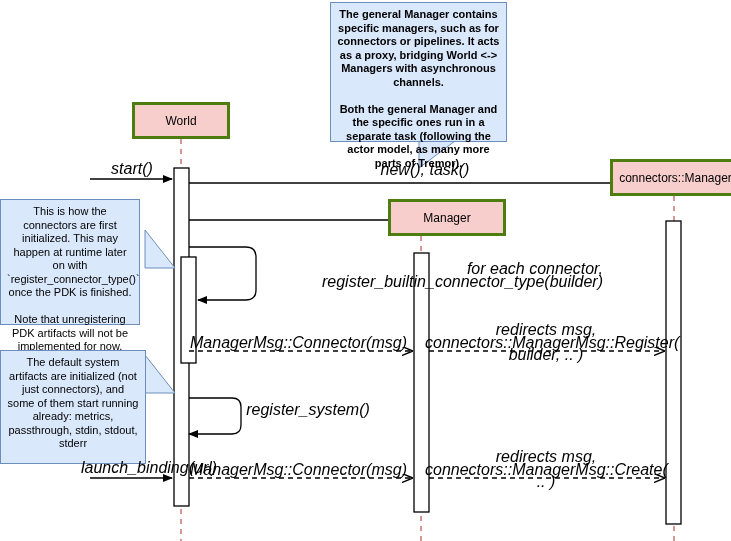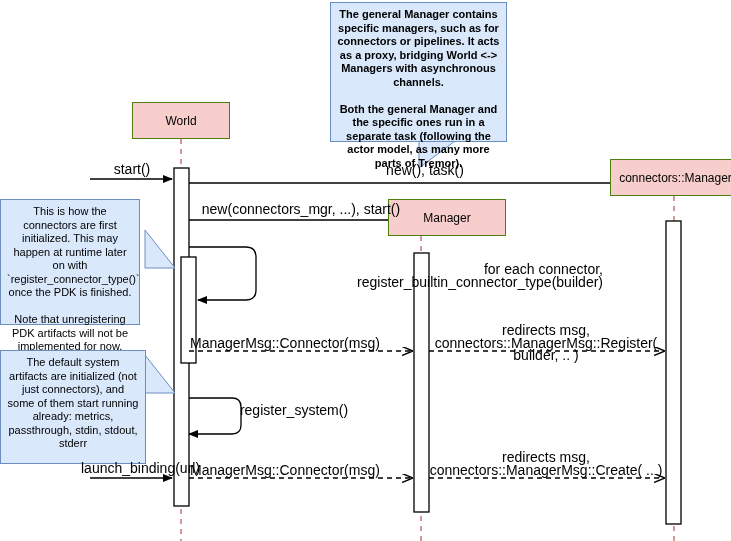--- a/index.html
+++ b/index.html
@@ -20,36 +20,37 @@
     font-size:11px;
     line-height:13.5px;
     text-align:center;
     padding:5px 6px;
     white-space:pre-line;
   }
   .lifeline-box{
     position:absolute;
     box-sizing:border-box;
     background:#f8cecc;
-    border:1px solid #4d7c0f;
+    border:3px solid #4d7c0f;
     color:#000;
     font-size:12px;
     display:flex;
     align-items:center;
     justify-content:center;
     text-align:center;
   }
   .msg-label{
     position:absolute;
-    font-size:14px;
+    font-size:16px;
     color:#000;
     text-align:center;
     line-height:12.5px;
     white-space:pre-line;
     pointer-events:none;
+    font-style:italic;
   }
   svg{position:absolute;left:0;top:0;overflow:visible;}
 </style>
 </head>
 <body>
 
 <div id="canvas">
 
   <svg width="731" height="541">
     <defs>
@@ -116,31 +117,30 @@
   </div>
 
   <div class="lifeline-box" style="left:610px;top:159px;width:131px;height:37px;">
     <span>connectors::Manager</span>
   </div>
 
   <div class="msg-label" style="left:92px;top:163px;width:80px;">start()</div>
 
   <div class="msg-label" style="left:180px;top:164px;width:490px;">new(), task()</div>
 
-  <div class="msg-label" style="left:186px;top:203px;width:230px;">new(connectors_mgr, ...), start()</div>
 
   <div class="msg-label" style="left:193px;top:263px;width:410px;text-align:right;">for each connector,
 register_builtin_connector_type(builder)</div>
 
   <div class="msg-label" style="left:190px;top:337px;width:222px;text-align:left;">ManagerMsg::Connector(msg)</div>
 
   <div class="msg-label" style="left:425px;top:324px;width:242px;">redirects msg,
 connectors::ManagerMsg::Register( builder, .. )</div>
 
-  <div class="msg-label" style="left:196px;top:404px;width:196px;">register_system()</div>
+  <div class="msg-label" style="left:210px;top:404px;width:196px;">register_system()</div>
 
   <div class="msg-label" style="left:81px;top:462px;width:108px;">launch_binding(url)</div>
 
   <div class="msg-label" style="left:190px;top:464px;width:222px;text-align:left;">ManagerMsg::Connector(msg)</div>
 
   <div class="msg-label" style="left:425px;top:451px;width:242px;">redirects msg,
 connectors::ManagerMsg::Create( .. )</div>
 
 </div>
 

